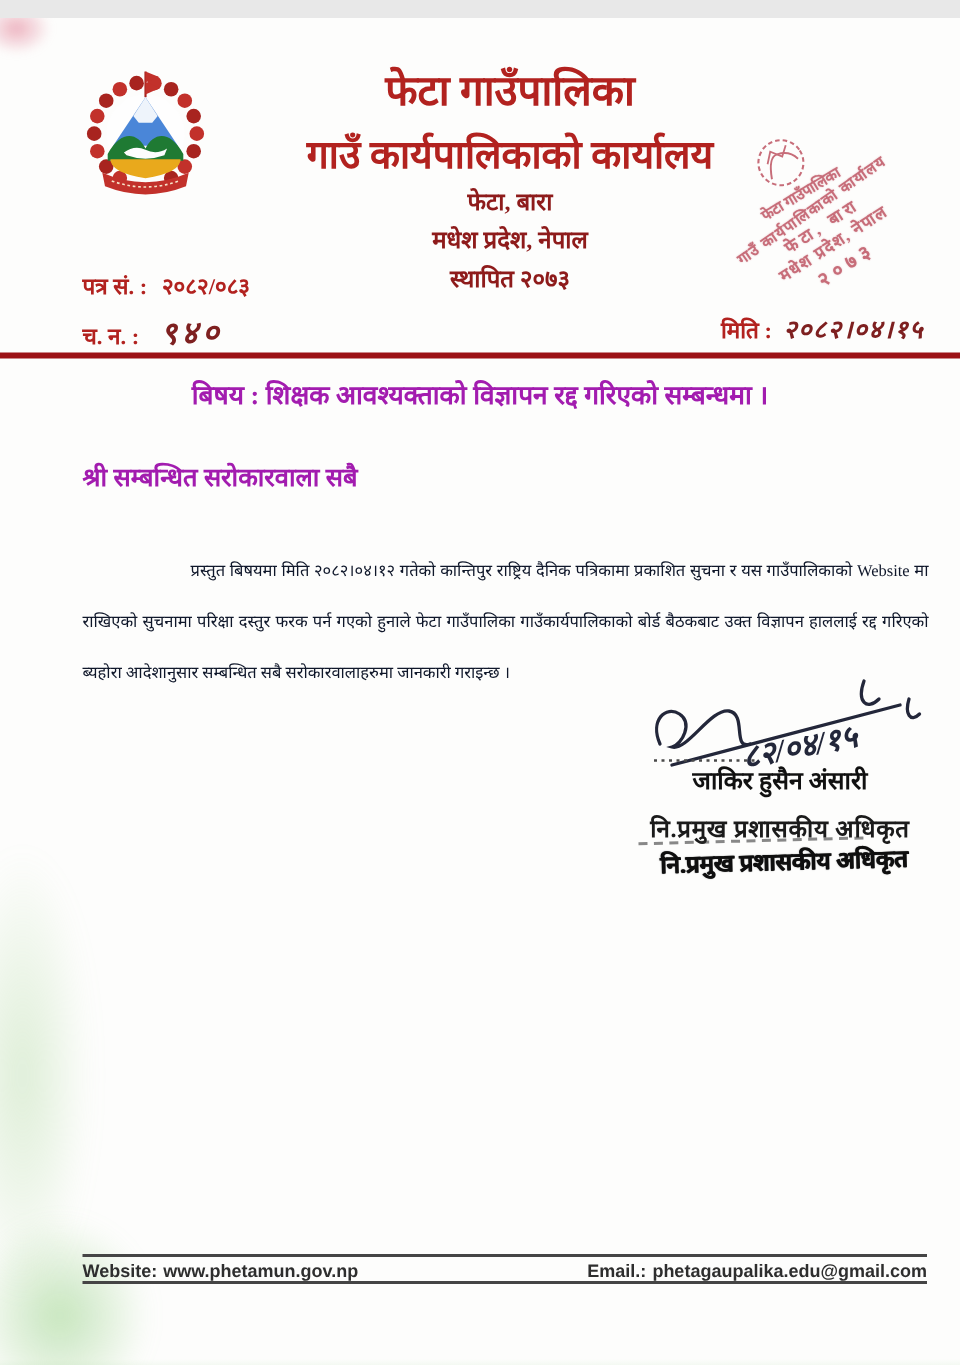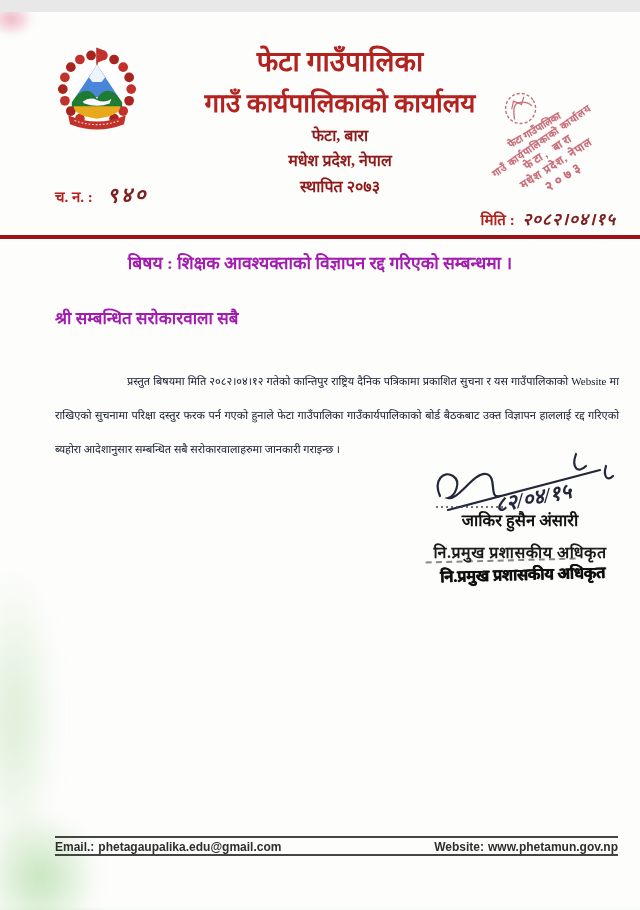--- a/index.html
+++ b/index.html
@@ -144,20 +144,24 @@
     </svg>
     <div class="st-l1">फेटा गाउँपालिका</div>
     <div class="st-l2">गाउँ कार्यपालिकाको कार्यालय</div>
     <div class="st-l3">फेटा, बारा</div>
     <div class="st-l4">मधेश प्रदेश, नेपाल</div>
     <div class="st-l5">२०७३</div>
   </div>
 
   <div class="ref-left">
     <div class="ref-row">
+      <span>पत्र सं. :</span>
+      <span style="margin-left:6px;">२०८२/०८३</span>
+    </div>
+    <div class="ref-row">
       <span>च. न. :</span>
       <span class="hand disp-val">९४०</span>
     </div>
   </div>
   <div class="ref-date">
     <span>मिति :</span>
     <span class="hand date-val">२०८२।०४।१५</span>
   </div>
 
   <div class="rule-red"></div>
@@ -180,21 +184,21 @@
     </svg>
   </div>
 
   <div class="sig-name">जाकिर हुसैन अंसारी</div>
   <div class="sig-desig">नि.प्रमुख प्रशासकीय अधिकृत</div>
   <div class="sig-desig-stamp">नि.प्रमुख प्रशासकीय अधिकृत</div>
 
   <div class="foot-line fl1"></div>
   <div class="foot-row">
     <div class="foot-item">
+      <span>Website:</span><span class="url">www.phetamun.gov.np</span>
+    </div>
+    <div class="foot-item">
       <span>Email.:</span><span class="url">phetagaupalika.edu@gmail.com</span>
     </div>
-    <div class="foot-item">
-      <span>Website:</span><span class="url">www.phetamun.gov.np</span>
-    </div>
   </div>
   <div class="foot-line fl2"></div>
 
 </div>
 
 </body></html>

